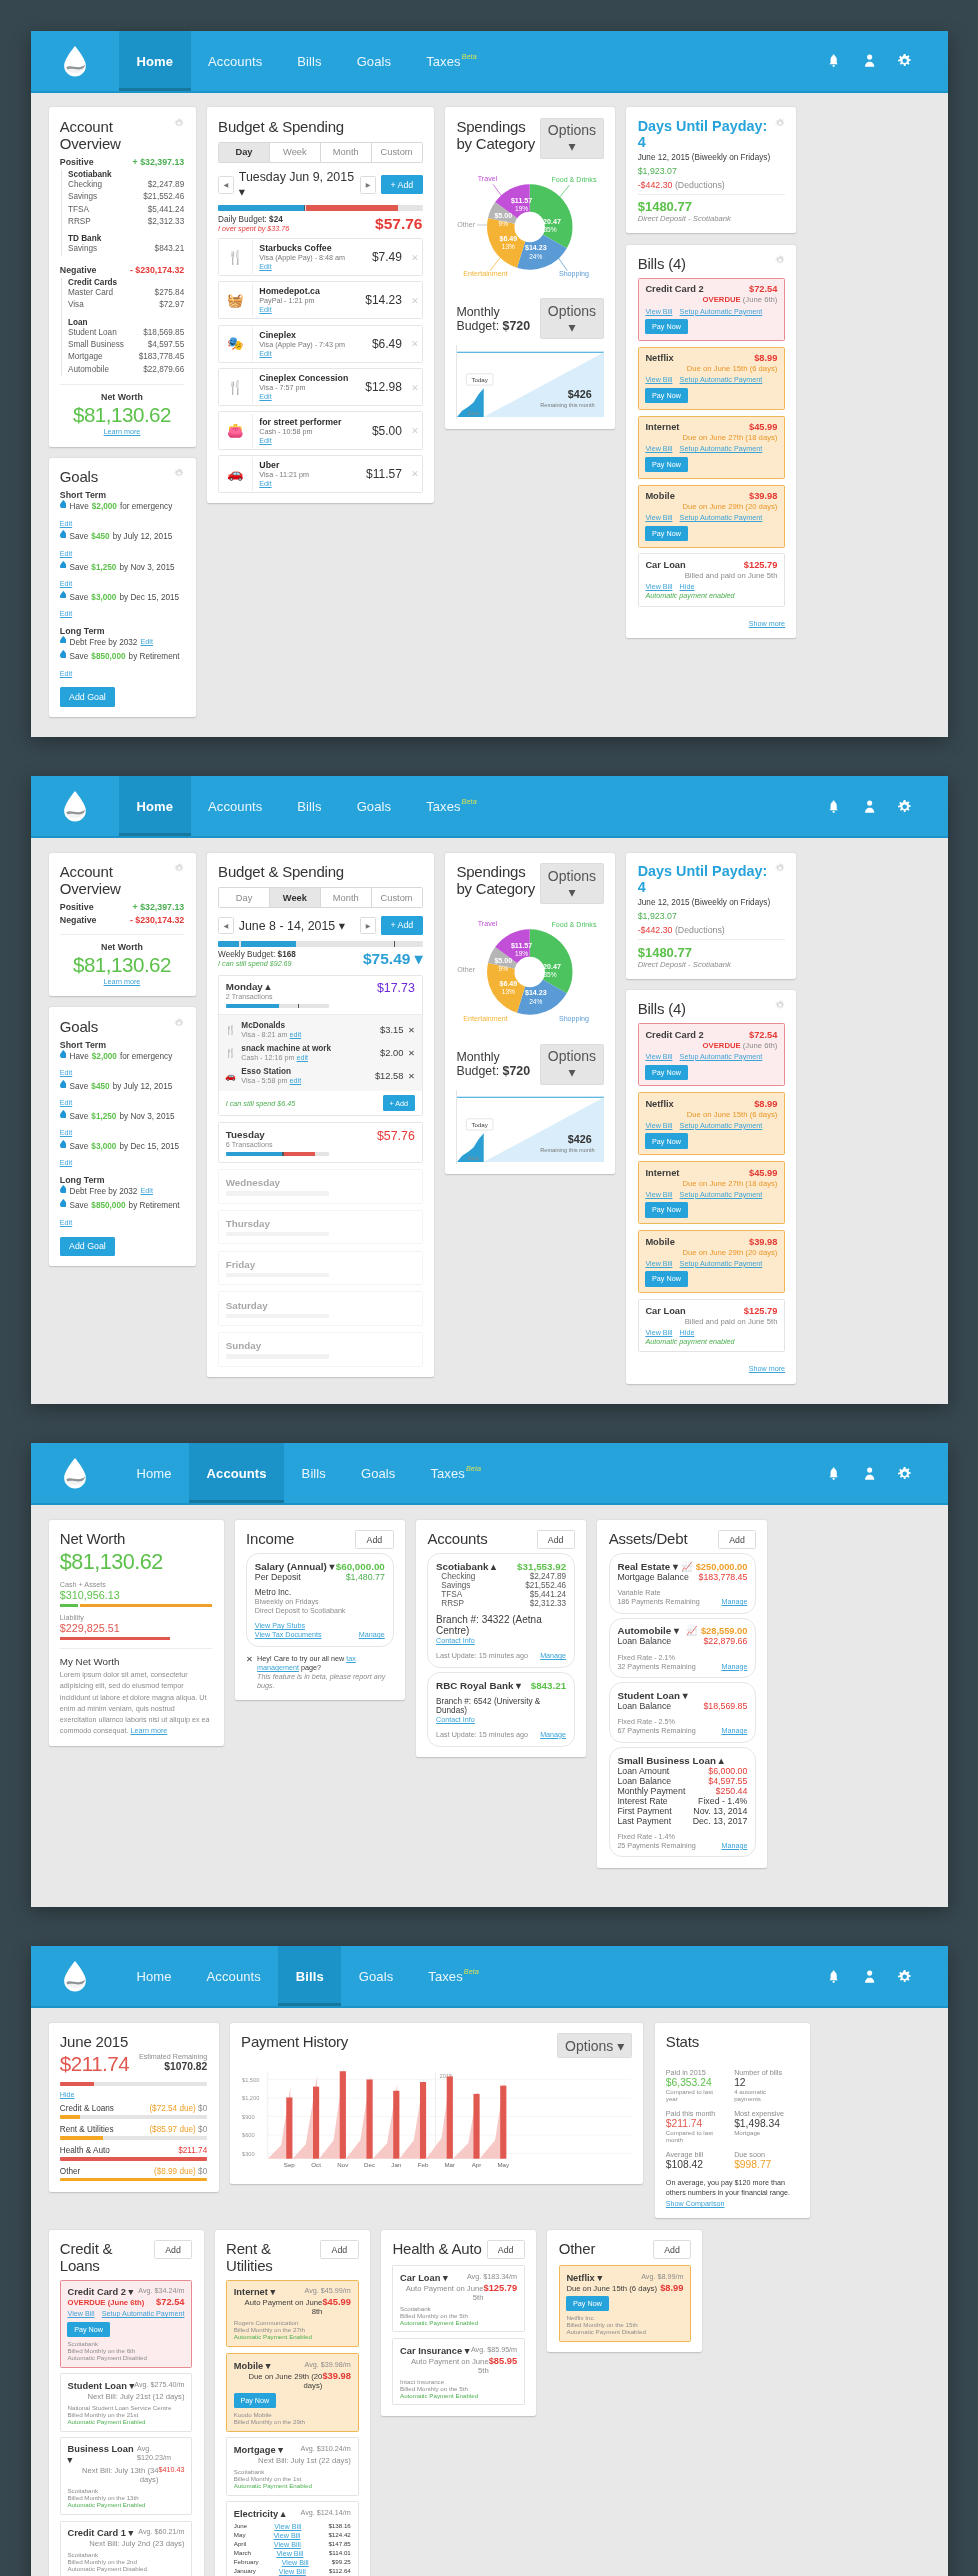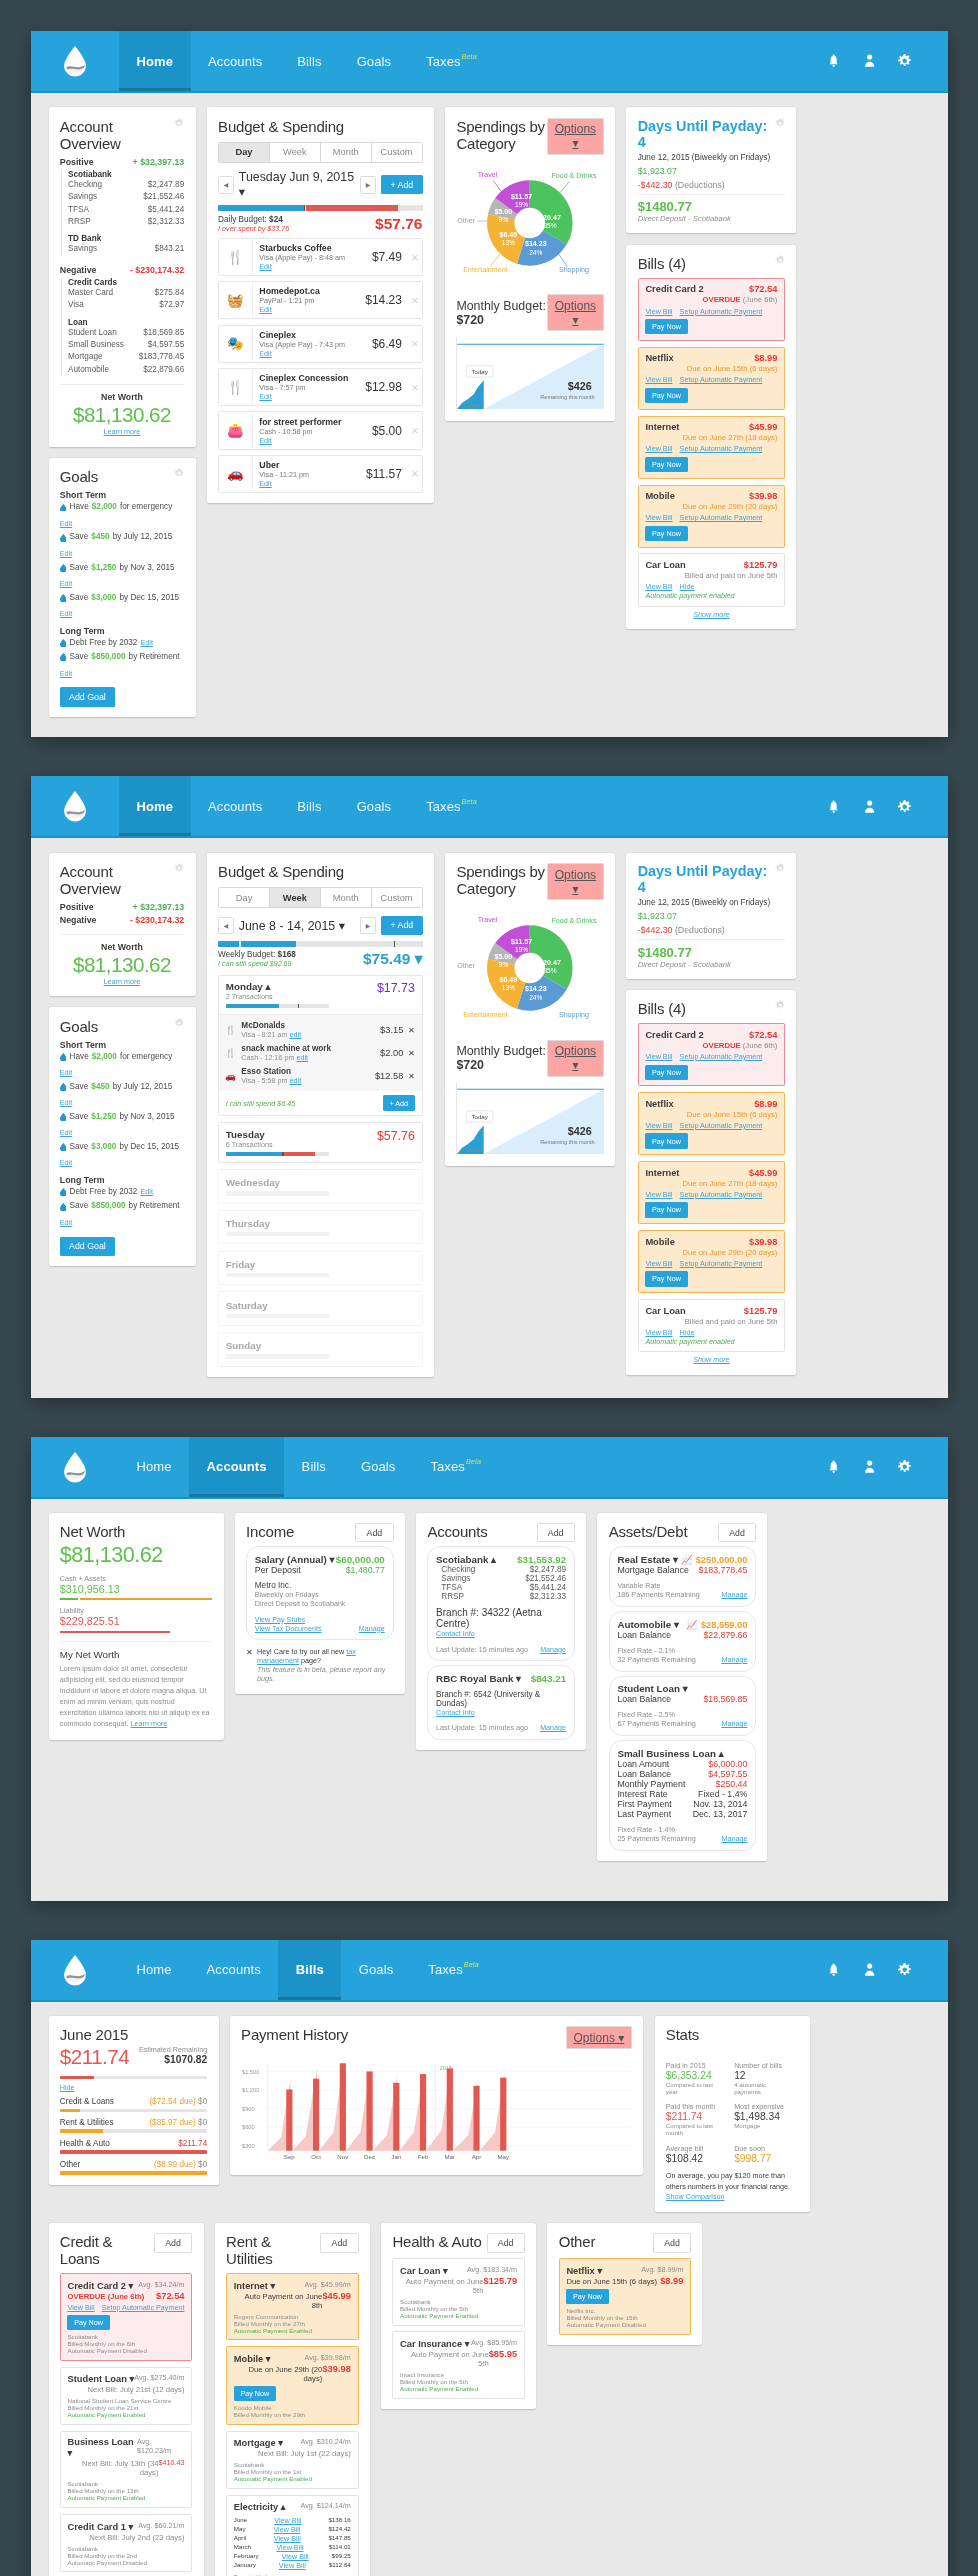--- a/index.html
+++ b/index.html
@@ -40,21 +40,21 @@
   .grp { border-left:1px solid #e3e3e3; padding-left:6.2px; margin:3.1px 0 0 1px; }
   .grp .gname { font-weight:bold; font-size:8.2px; color:#333; }
   .grp .aorow { color:#5c5c5c; }
   .netbox { border-top:0.5px solid #ececec; margin-top:8.2px; padding-top:7.2px; text-align:center; }
   .netbox .lbl { font-size:8.8px; font-weight:bold; }
   .netbox .val { font-size:20.6px; color:#5cc14a; letter-spacing:-0.5px; margin-top:1px; }
   a.lnk { color:#3aa3d8; text-decoration:underline; font-size:7.2px; cursor:pointer; }
 
   
   .gsec { font-weight:bold; font-size:8.8px; margin-top:5.2px; }
-  .gitem { display:flex; align-items:center; gap:3.1px; font-size:8.2px; color:#4a4a4a; line-height:1.75; flex-wrap:wrap;}
+  .gitem { display:flex; gap:3.1px; font-size:8.2px; color:#4a4a4a; line-height:1.75; flex-wrap:wrap;}
   .gitem .amt { color:#5cc14a; font-weight:bold; }
   .minidrop { width:6.7px; height:7.7px; flex:none; }
   .btn { background:#27a3db; color:#fff; border:none; border-radius:1.5px; font-size:8.8px;
          padding:4.6px 9.3px; cursor:pointer; font-family:inherit; }
   .btn.sm { font-size:7.2px; padding:3.1px 6.7px;text-align:right; }
 
   
   .seg { display:flex; border:0.5px solid #d8d8d8; border-radius:1.5px; overflow:hidden; margin-top:7.2px; }
   .seg div { flex:1; text-align:center; padding:4.6px 0; font-size:9.3px; color:#8a8a8a; border-right:0.5px solid #d8d8d8; }
   .seg div:last-child{border-right:none;}
@@ -72,21 +72,21 @@
   .tx { border:0.5px solid #e6e6e6; border-radius:1.5px; display:flex; align-items:center; margin-top:5.2px; }
   .tx .ic { width:34px; height:34px; display:flex; align-items:center; justify-content:center; border-right:0.5px solid #eee; font-size:13.4px; flex:none;}
   .tx .mid { flex:1; padding:4.1px 6.2px; }
   .tx .nm { font-size:8.8px; font-weight:bold; color:#2f2f2f; }
   .tx .sub { font-size:7.2px; color:#787878; }
   .tx .amt { font-size:12px; padding-right:6.2px; color:#333; }
   .tx .xx { width:13.4px; text-align:center; color:#cfcfcf; font-size:9.3px; }
 
   
   .donutwrap { display:flex; justify-content:center; margin-top:2.1px; position:relative;}
-  .optbtn { border:0.5px solid #dcdcdc; border-radius:1.5px; padding:3.6px 6.7px; font-size:12px; color:#555; background:#fca5a5; cursor:pointer;text-decoration:underline;}
+  .optbtn { border:0.5px solid #dcdcdc; border-radius:1.5px; padding:3.6px 6.7px; font-size:14px; color:#555; background:#e5e5e5; cursor:pointer;}
   .mbhead { display:flex; justify-content:space-between; align-items:center; margin-top:8.2px;}
   .mbhead h3 { font-size:12.4px; font-weight:normal; }
   .mbhead h3 b{font-weight:bold;}
 
   
   .pdtitle { font-size:14.4px; font-weight:normal; }
   .pdtitle span { color:#27a3db; font-weight:bold; }
   .pdsub { font-size:8.2px; margin-top:3.1px; }
   .pdamt { font-size:8.8px; margin-top:4.1px; }
   .pdtot { font-size:13px; color:#5cc14a; font-weight:bold; border-top:0.5px solid #ececec; padding-top:4.1px; margin-top:4.1px;}
@@ -94,21 +94,21 @@
   .bill { border-radius:1.5px; padding:5.7px 6.7px; margin-top:5.7px; border:0.5px solid #e3e3e3;}
   .bill.od { background:#fdecee; border:1px solid #e88b93; }
   .bill.due { background:#fdeacd; border:1px solid #f0b855; }
   .bill .r1 { display:flex; justify-content:space-between; }
   .bill .bn { font-size:9.3px; font-weight:bold; }
   .bill .ba { font-size:9.3px; color:#e53935; font-weight:bold;}
   .bill .bs { font-size:7.7px; margin-top:1px;text-align:right;}
   .bill .bs .od { color:#e53935; font-weight:bold; background:none;border:none;padding:0;}
   .bill .bs .dd { color:#e8972a; }
   .bill .lk { margin-top:2.1px; display:flex; gap:7.2px;}
-  .showmore{ text-align:center; margin-top:3px;font-style:italic;}
+  .showmore{ text-align:right; margin-top:12px;}
   .muted { color:#8c8c8c; }
   .small { font-size:7.2px; }
   .xsmall { font-size:6.2px; }
   .row { display:flex; justify-content:space-between; }
   .acct { border:0.5px solid #e6e6e6; border-radius:13px; padding:6.7px 7.7px; margin-top:4px;}
   .acct .an { font-size:9.8px; font-weight:bold; }
   .acct .av { font-size:9.8px; color:#5cc14a; font-weight:bold;}
   .acct .sub { font-size:8.2px; color:#5a5a5a; padding-left:5.2px;}
   .bordbtn{ border:0.5px solid #dcdcdc; border-radius:1.5px; padding:3.6px 10.3px; font-size:8.8px; background:#fff; color:#444; cursor:pointer;}
 </style>

